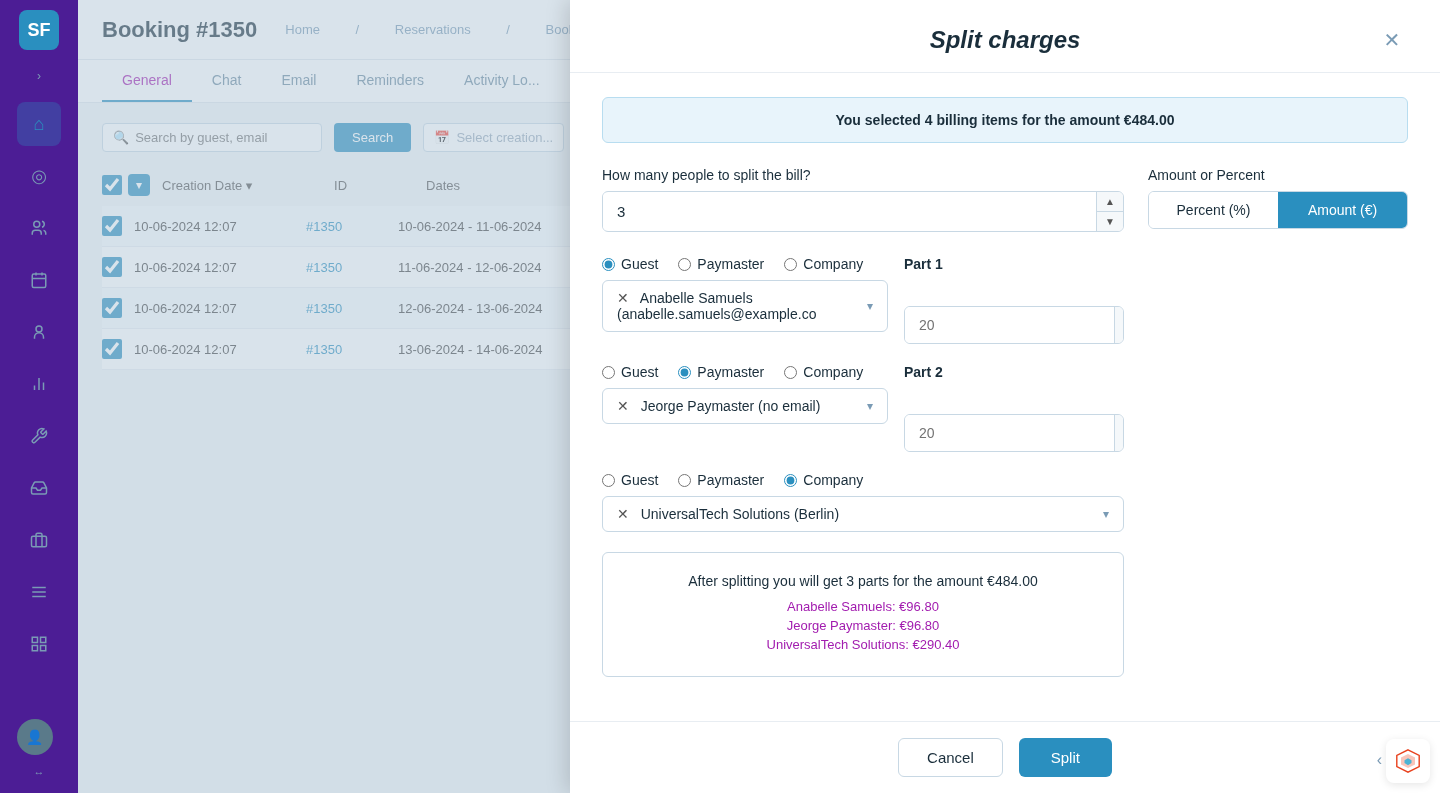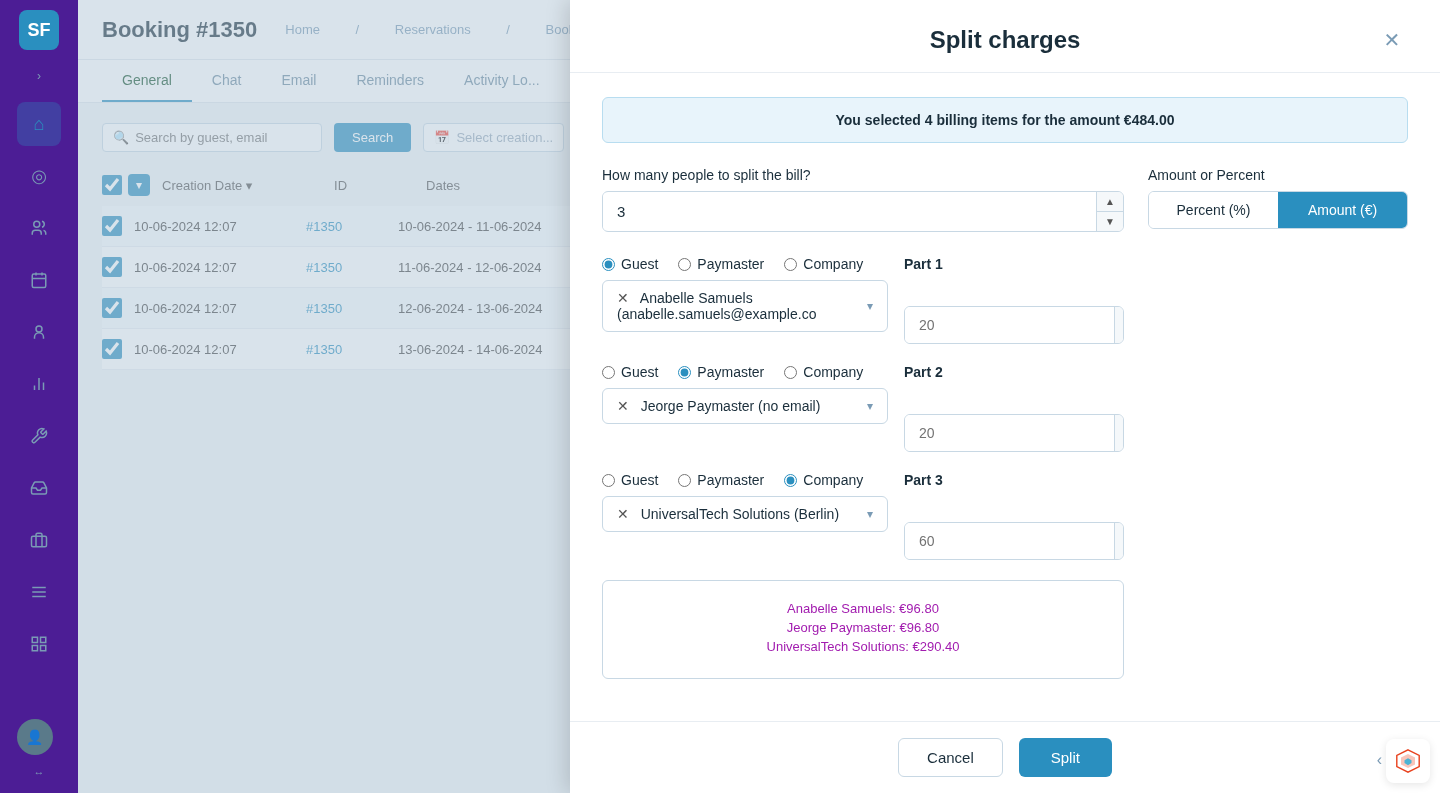--- a/index.html
+++ b/index.html
@@ -85,21 +85,21 @@
       border-bottom: 1px solid #e0e6ec;
       gap: 0;
     }
     .tab {
       padding: 12px 20px;
       font-size: 14px;
       color: #6b8a9f;
       cursor: pointer;
       border-bottom: 2px solid transparent;
     }
-    .tab.active { color: #14532d; border-bottom-color: #2a8fbf; font-weight: 500; }
+    .tab.active { color: #a21caf; border-bottom-color: #2a8fbf; font-weight: 500; }
 
     
     .table-area {
       padding: 20px 24px;
     }
     .search-row {
       display: flex;
       align-items: center;
       gap: 12px;
       margin-bottom: 16px;
@@ -170,20 +170,21 @@
       align-items: center;
       justify-content: space-between;
       border-bottom: 1px solid #e8edf2;
     }
     .modal-title {
       font-size: 24px;
       font-weight: 600;
       color: #1a2e3b;
       flex: 1;
       text-align: center;
+      font-style: italic;
     }
     .close-btn {
       background: none; border: none; font-size: 20px; color: #7a9bb5;
       cursor: pointer; width: 32px; height: 32px; display: flex; align-items: center; justify-content: center;
     }
     .close-placeholder { width: 32px; }
 
     .modal-body {
       flex: 1;
       padding: 24px 32px;
@@ -677,33 +678,27 @@
                     </label>
                   </div>
                   <div class="dropdown-field">
                     <span>
                       <span class="dropdown-x">✕</span>
                       <span>UniversalTech Solutions (Berlin)</span>
                     </span>
                     <span class="dropdown-arrow">▾</span>
                   </div>
                 </div>
-                <div class="part-right">
-                  <div class="part-label">Part 3</div>
-                  <div class="part-amount-wrap">
-                    <input type="text" class="part-amount-input" value="60" style="">
-                    <span class="part-percent">%</span>
-                  </div>
-                </div>
               </div>
             </div>
 
           </div>
 
           <div class="summary-box">
+            <div class="summary-title">After splitting you will get 3 parts for the amount €484.00</div>
             <div class="summary-line">Anabelle Samuels: €96.80</div>
             <div class="summary-line">Jeorge Paymaster: €96.80</div>
             <div class="summary-line">UniversalTech Solutions: €290.40</div>
           </div>
 
         </div>
 
         <div class="right-col">
           <div class="amount-percent-label">Amount or Percent</div>
           <div class="toggle-group">

